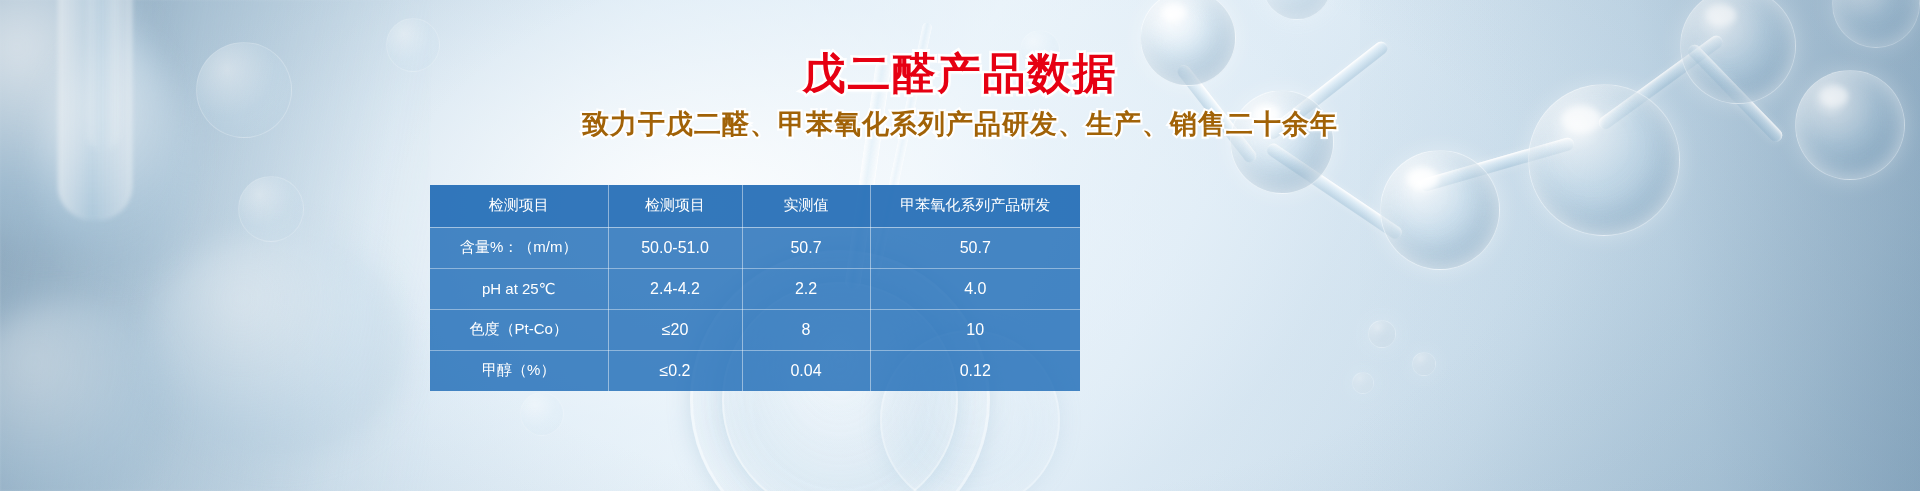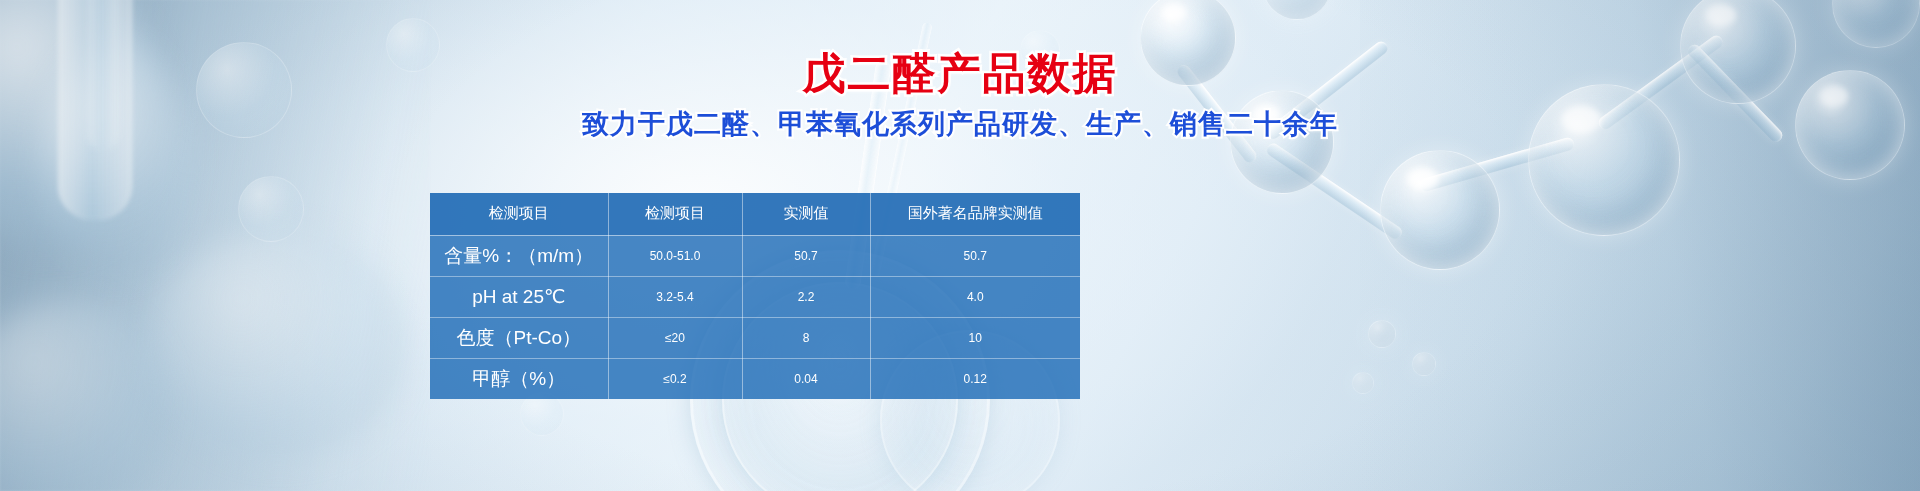--- a/index.html
+++ b/index.html
@@ -93,60 +93,60 @@
   #main-title {
     font-size:43px; font-weight:bold; letter-spacing:2px;
     color:#e60012; line-height:1.18;
     -webkit-text-stroke:5px #ffffff;
     paint-order:stroke fill;
     text-shadow:0 2px 4px rgba(255,255,255,0.9);
   }
   #sub-title {
     margin-top:9px;
     font-size:27px; font-weight:bold; letter-spacing:1px;
-    color:#1d4ed8; line-height:1.25;
+    color:#a16207; line-height:1.25;
     -webkit-text-stroke:4px #ffffff;
     paint-order:stroke fill;
     text-shadow:0 2px 3px rgba(255,255,255,0.85);
   }
 
   
   #data-table-wrap {
-    position:absolute; left:430px; top:193px;
+    position:absolute; left:430px; top:185px;
     width:650px; z-index:7;
   }
   table.data-table {
     width:650px; border-collapse:collapse;
     background:rgba(26,105,181,0.80);
     table-layout:fixed;
   }
   table.data-table col.c1{ width:178px; }
   table.data-table col.c2{ width:134px; }
   table.data-table col.c3{ width:128px; }
   table.data-table col.c4{ width:210px; }
 
   table.data-table th,
   table.data-table td {
     color:#ffffff; text-align:center; font-weight:normal;
-    font-size:19px; padding:0; height:41px;
+    font-size:15px; padding:0; height:41px;
     border-right:1px solid rgba(255,255,255,0.45);
     border-bottom:1px solid rgba(255,255,255,0.40);
     vertical-align:middle; white-space:nowrap;
   }
   table.data-table th:last-child,
   table.data-table td:last-child { border-right:none; }
   table.data-table tr:last-child td { border-bottom:none; }
 
   table.data-table thead th {
     height:42px; font-size:15px;
     background:rgba(22,98,176,0.40);
     border-bottom:1px solid rgba(255,255,255,0.50);
   }
   table.data-table tbody tr { height:41px; }
-  table.data-table tbody td.val { font-size:12px;text-align:center; }
+  table.data-table tbody td.val { font-size:16px;text-align:center; }
 </style>
 </head>
 <body>
 
 <div id="banner">
 
   <div class="bg-base"></div>
   <div class="bg-tint-left"></div>
   <div class="bg-tint-right"></div>
 
@@ -203,33 +203,33 @@
           <col class="c1">
           <col class="c2">
           <col class="c3">
           <col class="c4">
         </colgroup>
       <thead>
         <tr>
           <th>检测项目</th>
           <th>检测项目</th>
           <th>实测值</th>
-          <th>国外著名品牌实测值</th>
+          <th>甲苯氧化系列产品研发</th>
         </tr>
       </thead>
       <tbody>
         <tr>
           <td>含量%：（m/m）</td>
           <td class="val">50.0-51.0</td>
           <td class="val">50.7</td>
           <td class="val">50.7</td>
         </tr>
         <tr>
           <td>pH at 25℃</td>
-          <td class="val">3.2-5.4</td>
+          <td class="val">2.4-4.2</td>
           <td class="val">2.2</td>
           <td class="val">4.0</td>
         </tr>
         <tr>
           <td>色度（Pt-Co）</td>
           <td class="val">≤20</td>
           <td class="val">8</td>
           <td class="val">10</td>
         </tr>
         <tr>

